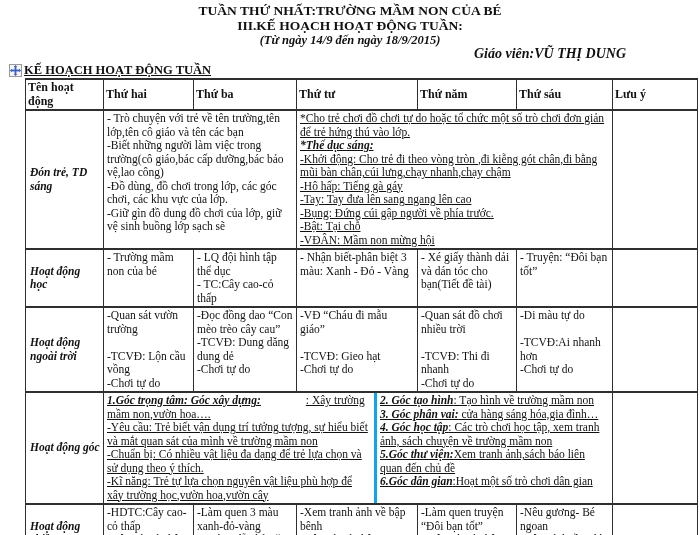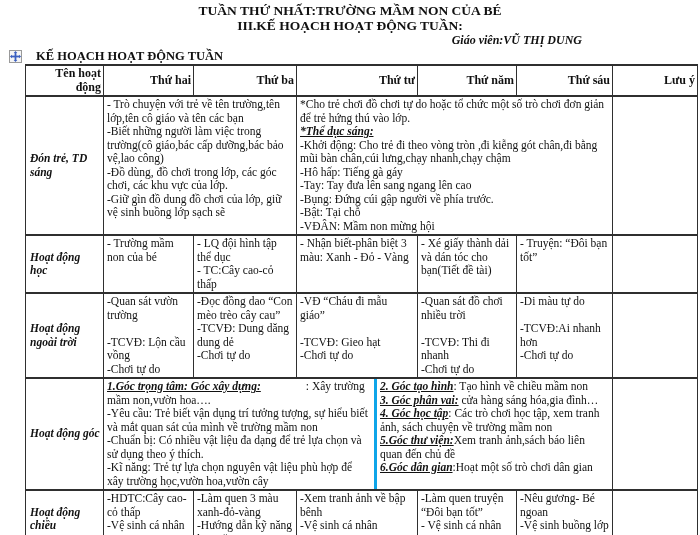--- a/index.html
+++ b/index.html
@@ -10,69 +10,70 @@
     -webkit-font-smoothing:antialiased;
   }
   .doc-header{padding-top:3px;}
   .title-line{
     text-align:center;font-weight:bold;font-size:13.5px;line-height:15px;
   }
   .date-line{
     text-align:center;font-weight:bold;font-style:italic;font-size:12.5px;line-height:14px;
   }
   .teacher-line{
-    text-align:right;font-weight:bold;font-style:italic;font-size:12px;
-    line-height:14px;padding-right:118px;
+    text-align:right;font-weight:bold;font-style:italic;font-size:14px;
+    line-height:14px;padding-right:74px;
   }
   .caption-line{
     margin:2px 0 1px 9px;font-size:12.5px;line-height:14px;font-weight:bold;
     display:flex;align-items:center;gap:2px;
   }
-  .caption-line .cap-text{margin-left:12px;}
+  .caption-line .cap-text{text-decoration:underline;}
   .move-handle{width:13px;height:13px;display:inline-block;cursor:move;}
 
   table.plan{
     border-collapse:collapse;table-layout:fixed;
     margin-left:25px;width:672px;
   }
   .plan th,.plan td{
     border:1px solid #2f2f2f;
     border-top-width:2px;border-bottom-width:2px;
     vertical-align:top;padding:1px 3px;
     font-size:11.5px;line-height:13.5px;
     overflow:hidden;
   }
   .plan th{
-    font-weight:bold;text-align:right;vertical-align:middle;
+    font-weight:bold;text-align:left;vertical-align:middle;
     font-size:12px;padding:1px 2px;
   }
   .plan td.row-label{
     font-weight:bold;font-style:italic;vertical-align:middle;
     text-align:left;padding-left:4px;
   }
   .ml{white-space:pre-line;margin-left:45px;}
   .heading-biu{font-weight:bold;font-style:italic;text-decoration:underline;}
-  .plan p{margin:0;}
+  .plan p{margin:0;text-decoration:underline;}
   .split-cell{padding:0 !important;}
   .split-wrap{display:flex;height:100%;}
   .split-left{width:273px;border-right:3px solid #0ea5e9;padding:1px 3px;box-sizing:border-box;}
   .split-right{flex:1;padding:1px 3px;box-sizing:border-box;}
   tr.h-header{height:28px;}
   tr.r-morning{height:137px;}
   tr.r-learning{height:57px;}
   tr.r-outdoor{height:80px;}
   tr.r-corner{height:110px;}
   tr.r-afternoon{height:54px;}
 </style>
 </head>
 <body>
 
 <div class="doc-header">
   <div class="title-line">TUẦN THỨ NHẤT:TRƯỜNG MẦM NON CỦA BÉ</div>
   <div class="title-line">III.KẾ HOẠCH HOẠT ĐỘNG TUẦN:</div>
+  <div class="date-line">(Từ ngày 14/9 đến ngày 18/9/2015)</div>
   <div class="teacher-line">Giáo viên:VŨ THỊ DUNG</div>
   <div class="caption-line">
     <span class="move-handle">
       <svg width="13" height="13" viewBox="0 0 13 13">
         <rect x="0.5" y="0.5" width="12" height="12" fill="#f5f5f5" stroke="#9a9a9a" stroke-width="1"></rect>
         <g fill="#3b5fc0">
           <rect x="5.6" y="2.5" width="1.8" height="8"></rect>
           <rect x="2.5" y="5.6" width="8" height="1.8"></rect>
           <path d="M6.5 0.9 L8.3 3 L4.7 3 Z"></path>
           <path d="M6.5 12.1 L8.3 10 L4.7 10 Z"></path>
@@ -166,21 +167,21 @@
       <div class="split-wrap">
         <div class="split-left">
           <p>
             <span class="heading-biu">1.Góc trọng tâm: Góc xây dựng:</span><span class="ml">: Xây trường mầm non,vườn hoa….</span>
           </p>
           <p class="ml">-Yêu cầu: Trẻ biết vận dụng trí tưởng tượng, sự hiểu biết và mắt quan sát của mình về trường mầm non
 -Chuẩn bị: Có nhiều vật liệu đa dạng để trẻ lựa chọn và sử dụng theo ý thích.
 -Kĩ năng: Trẻ tự lựa chọn nguyên vật liệu phù hợp để xây trường học,vườn hoa,vườn cây</p>
         </div>
         <div class="split-right">
-          <p><span class="heading-biu">2. Góc tạo hình</span><span>: Tạo hình về chiều mầm non</span></p>
+          <p><span class="heading-biu">2. Góc tạo hình</span><span>: Tạo hình về trường mầm non</span></p>
           <p><span class="heading-biu">3. Góc phân vai:</span><span> cửa hàng sáng hóa,gia đình…</span></p>
           <p><span class="heading-biu">4. Góc học tập</span><span>: Các trò chơi học tập, xem tranh ảnh, sách chuyện về trường mầm non</span></p>
           <p><span class="heading-biu">5.Góc thư viện:</span><span>Xem tranh ảnh,sách báo liên quan đến chủ đề</span></p>
           <p><span class="heading-biu">6.Góc dân gian</span><span>:Hoạt một số trò chơi dân gian</span></p>
         </div>
       </div>
     </td>
     <td></td>
   </tr>
 

